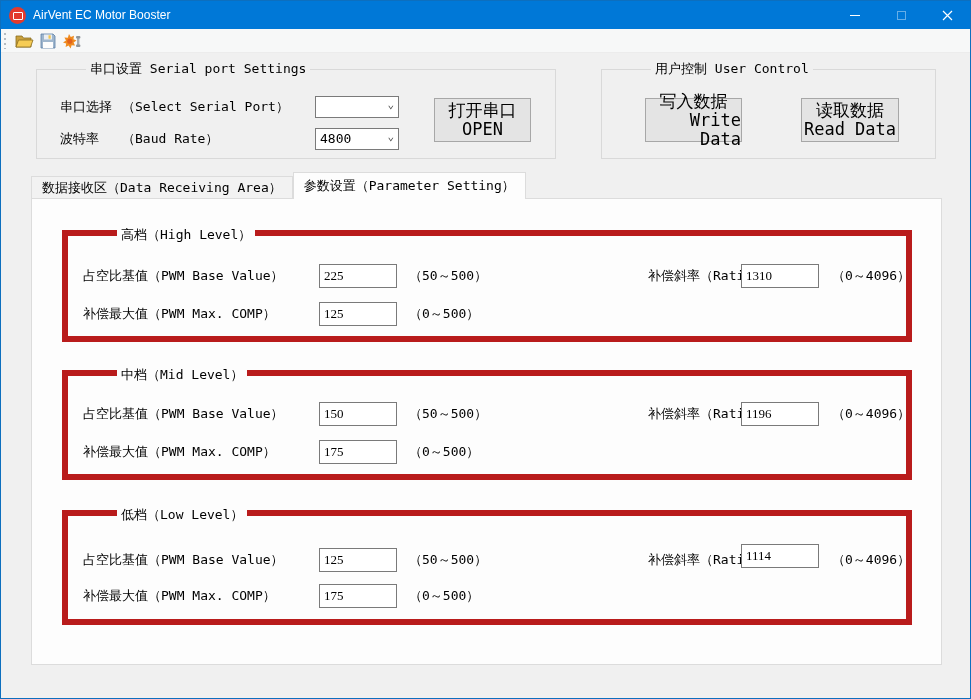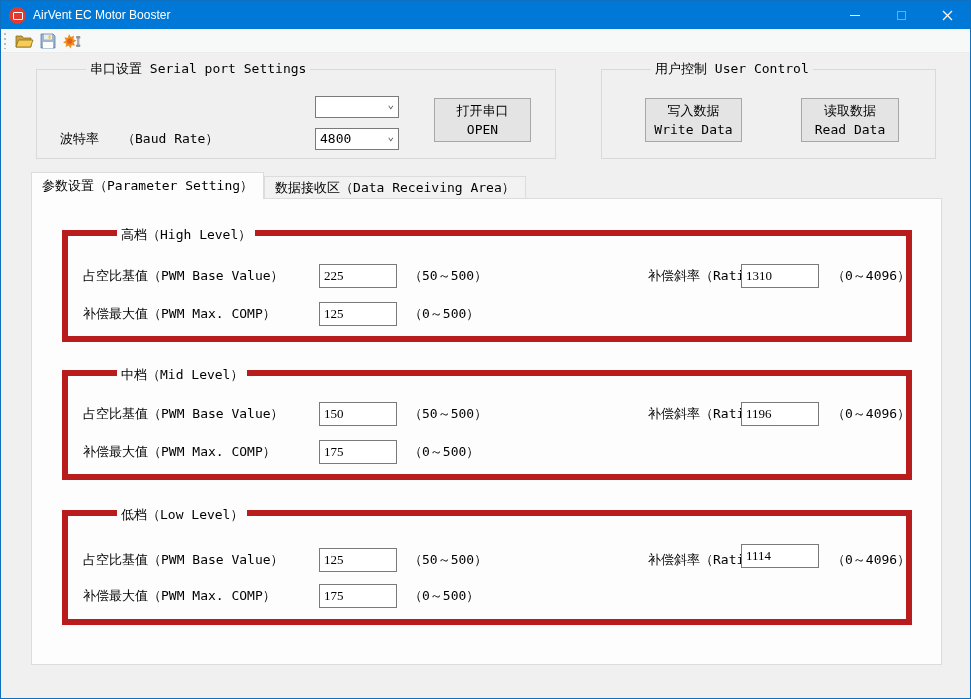--- a/index.html
+++ b/index.html
@@ -50,21 +50,21 @@
   .srow .lab .zh{display:inline-block;width:62px;}
   .combo{
     position:absolute;width:84px;height:22px;background:#fff;border:1px solid #7a7a7a;
     display:flex;align-items:center;padding:0 4px;
   }
   .combo .ctext{flex:1;font-size:13px;line-height:20px;}
   .combo .chev{color:#444;font-size:11px;line-height:10px;margin-top:-4px;}
   .push-btn{
     position:absolute;background:#e4e4e4;border:1px solid #a7a7a7;
     display:flex;flex-direction:column;align-items:center;justify-content:center;
-    font-size:13px;line-height:19px;text-align:right;cursor:default;
+    font-size:17px;line-height:19px;text-align:right;cursor:default;
   }
   
   .tabs{position:absolute;left:30px;top:171px;height:27px;display:flex;align-items:flex-end;z-index:3;}
   .tab{
     height:23px;line-height:22px;padding:0 10px;background:#f2f2f2;
     border:1px solid #dcdcdc;white-space:nowrap;
   }
   .tab.active{
     height:27px;line-height:26px;background:#fdfdfd;border-bottom:none;z-index:4;
   }
@@ -131,20 +131,24 @@
         <rect x="15" y="3" width="2.4" height="11" rx="1" fill="#a9adb2"></rect>
         <rect x="14" y="3" width="4.4" height="2.4" rx="1" fill="#8f959b"></rect>
         <rect x="14" y="11.6" width="4.4" height="2.4" rx="1" fill="#8f959b"></rect>
       </svg>
     </div>
   </div>
 
   <div class="groupbox gb-gray" style="left:35px;top:68px;width:520px;height:90px;">
     <span class="gb-label">串口设置 Serial port Settings</span>
     <div class="srow" style="top:26px;">
+      <span class="lab">
+        <span class="zh">串口选择</span>
+        <span>（Select Serial Port）</span>
+      </span>
       <div class="combo" style="left:278px;top:0;">
         <span class="ctext"></span>
         <span class="chev">⌄</span>
       </div>
     </div>
     <div class="srow" style="top:58px;">
       <span class="lab">
         <span class="zh">波特率</span>
         <span>（Baud Rate）</span>
       </span>
@@ -165,22 +169,22 @@
       <span>写入数据</span>
       <span>Write Data</span>
     </div>
     <div class="push-btn" style="left:199px;top:28px;width:98px;height:44px;">
       <span>读取数据</span>
       <span>Read Data</span>
     </div>
   </div>
 
   <div class="tabs">
+    <div class="tab">数据接收区（Data Receiving Area）</div>
     <div class="tab active">参数设置（Parameter Setting）</div>
-    <div class="tab">数据接收区（Data Receiving Area）</div>
   </div>
 
   <div class="tabpage">
 
     <div class="param-group gb-white groupbox" style="top:31px;height:112px;left:30px;">
       <span class="gb-label">高档（High Level）</span>
       <div class="prow" style="top:28px;">
         <span class="plabel">占空比基值（PWM Base Value）</span>
         <input class="pinput" value="225" style="">
         <span class="prange">（50～500）</span>

